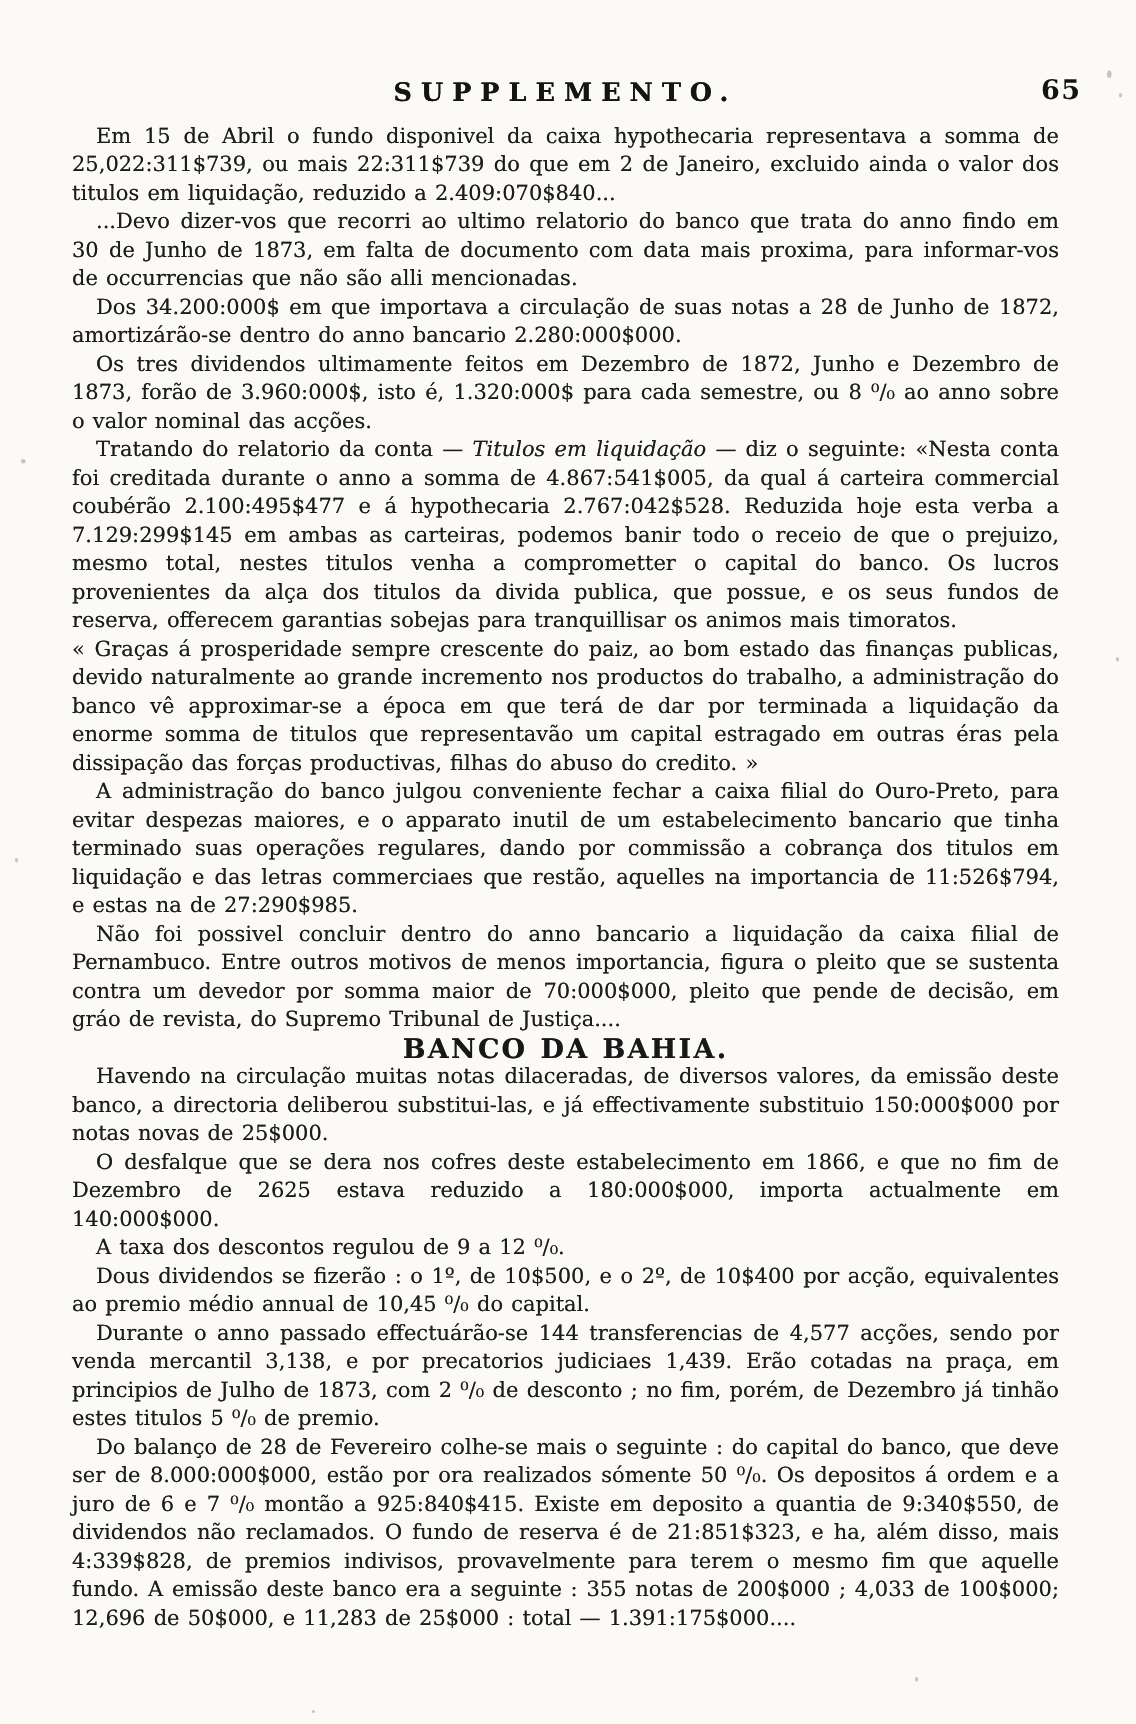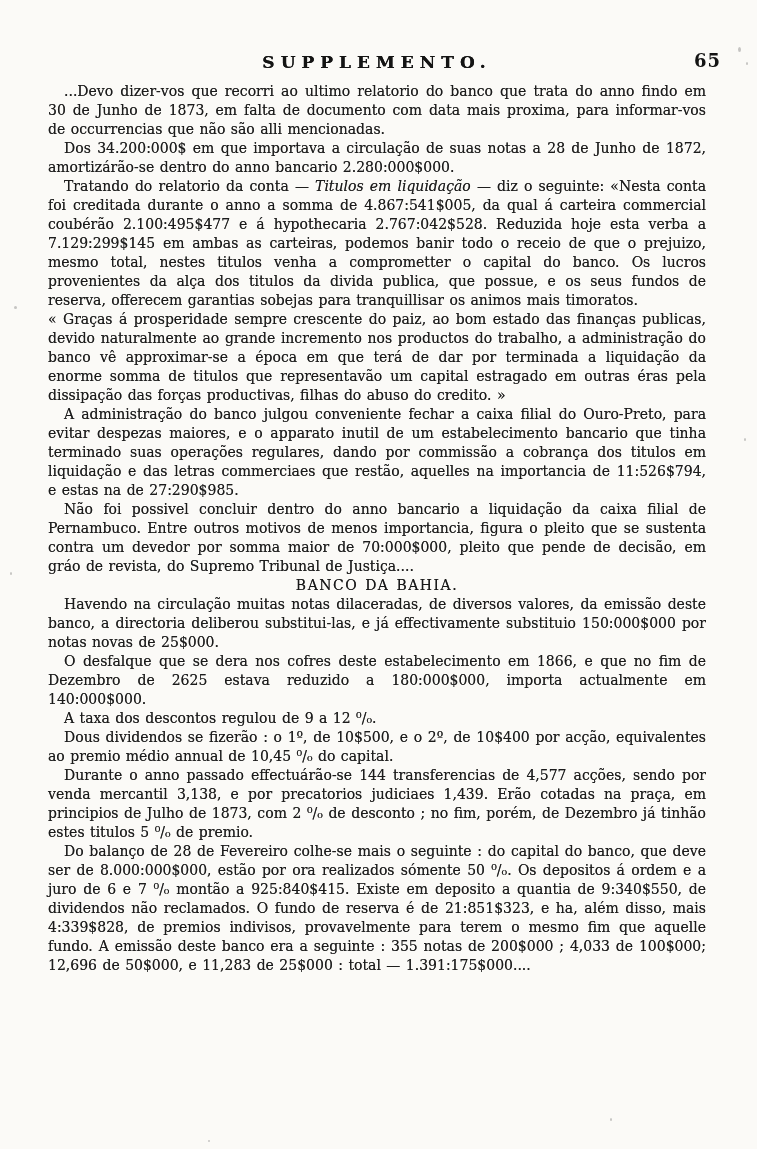--- a/index.html
+++ b/index.html
@@ -38,43 +38,45 @@
   }
   .para {
     margin: 0;
     text-indent: 16px;
     hyphens: auto; -webkit-hyphens: auto;
   }
   .no-indent { text-indent: 0; }
   .it { font-style: italic; }
   .section-heading {
     margin: 0;
-    font-size: 14px; font-weight: normal;
+    font-size: 18px; font-weight: bold;
     line-height: 19px;
     letter-spacing: 1.5px;
     text-align: center; text-indent: 0;
     color: #181818;
   }
   .speck {
     position: absolute;
     background: #4a4a4a; border-radius: 50%;
     opacity: 0.3;
   }
 </style>
 </head>
 <body>
 
 <div class="page">
 
   <div class="doc-title">SUPPLEMENTO.</div>
   <div class="page-num">65</div>
 
   <div class="body-text">
+    <p class="para">Em 15 de Abril o fundo disponivel da caixa hypothecaria representava a somma de 25,022:311$739, ou mais 22:311$739 do que em 2 de Janeiro, excluido ainda o valor dos titulos em liquidação, reduzido a 2.409:070$840...</p>
     <p class="para">...Devo dizer-vos que recorri ao ultimo relatorio do banco que trata do anno findo em 30 de Junho de 1873, em falta de documento com data mais proxima, para informar-vos de occurrencias que não são alli mencionadas.</p>
     <p class="para">Dos 34.200:000$ em que importava a circulação de suas notas a 28 de Junho de 1872, amortizárão-se dentro do anno bancario 2.280:000$000.</p>
+    <p class="para">Os tres dividendos ultimamente feitos em Dezembro de 1872, Junho e Dezembro de 1873, forão de 3.960:000$, isto é, 1.320:000$ para cada semestre, ou 8 ⁰/₀ ao anno sobre o valor nominal das acções.</p>
     <p class="para"><span>Tratando do relatorio da conta — </span><span class="it">Titulos em liquidação</span><span> — diz o seguinte: «Nesta conta foi creditada durante o anno a somma de 4.867:541$005, da qual á carteira commercial coubérão 2.100:495$477 e á hypothecaria 2.767:042$528. Reduzida hoje esta verba a 7.129:299$145 em ambas as carteiras, podemos banir todo o receio de que o prejuizo, mesmo total, nestes titulos venha a comprometter o capital do banco. Os lucros provenientes da alça dos titulos da divida publica, que possue, e os seus fundos de reserva, offerecem garantias sobejas para tranquillisar os animos mais timoratos.</span></p>
     <p class="para no-indent">« Graças á prosperidade sempre crescente do paiz, ao bom estado das finanças publicas, devido naturalmente ao grande incremento nos productos do trabalho, a administração do banco vê approximar-se a época em que terá de dar por terminada a liquidação da enorme somma de titulos que representavão um capital estragado em outras éras pela dissipação das forças productivas, filhas do abuso do credito. »</p>
     <p class="para">A administração do banco julgou conveniente fechar a caixa filial do Ouro-Preto, para evitar despezas maiores, e o apparato inutil de um estabelecimento bancario que tinha terminado suas operações regulares, dando por commissão a cobrança dos titulos em liquidação e das letras commerciaes que restão, aquelles na importancia de 11:526$794, e estas na de 27:290$985.</p>
     <p class="para">Não foi possivel concluir dentro do anno bancario a liquidação da caixa filial de Pernambuco. Entre outros motivos de menos importancia, figura o pleito que se sustenta contra um devedor por somma maior de 70:000$000, pleito que pende de decisão, em gráo de revista, do Supremo Tribunal de Justiça....</p>
 
     <h2 class="section-heading">BANCO DA BAHIA.</h2>
 
     <p class="para">Havendo na circulação muitas notas dilaceradas, de diversos valores, da emissão deste banco, a directoria deliberou substitui-las, e já effectivamente substituio 150:000$000 por notas novas de 25$000.</p>
     <p class="para">O desfalque que se dera nos cofres deste estabelecimento em 1866, e que no fim de Dezembro de 2625 estava reduzido a 180:000$000, importa actualmente em 140:000$000.</p>
     <p class="para">A taxa dos descontos regulou de 9 a 12 ⁰/₀.</p>

